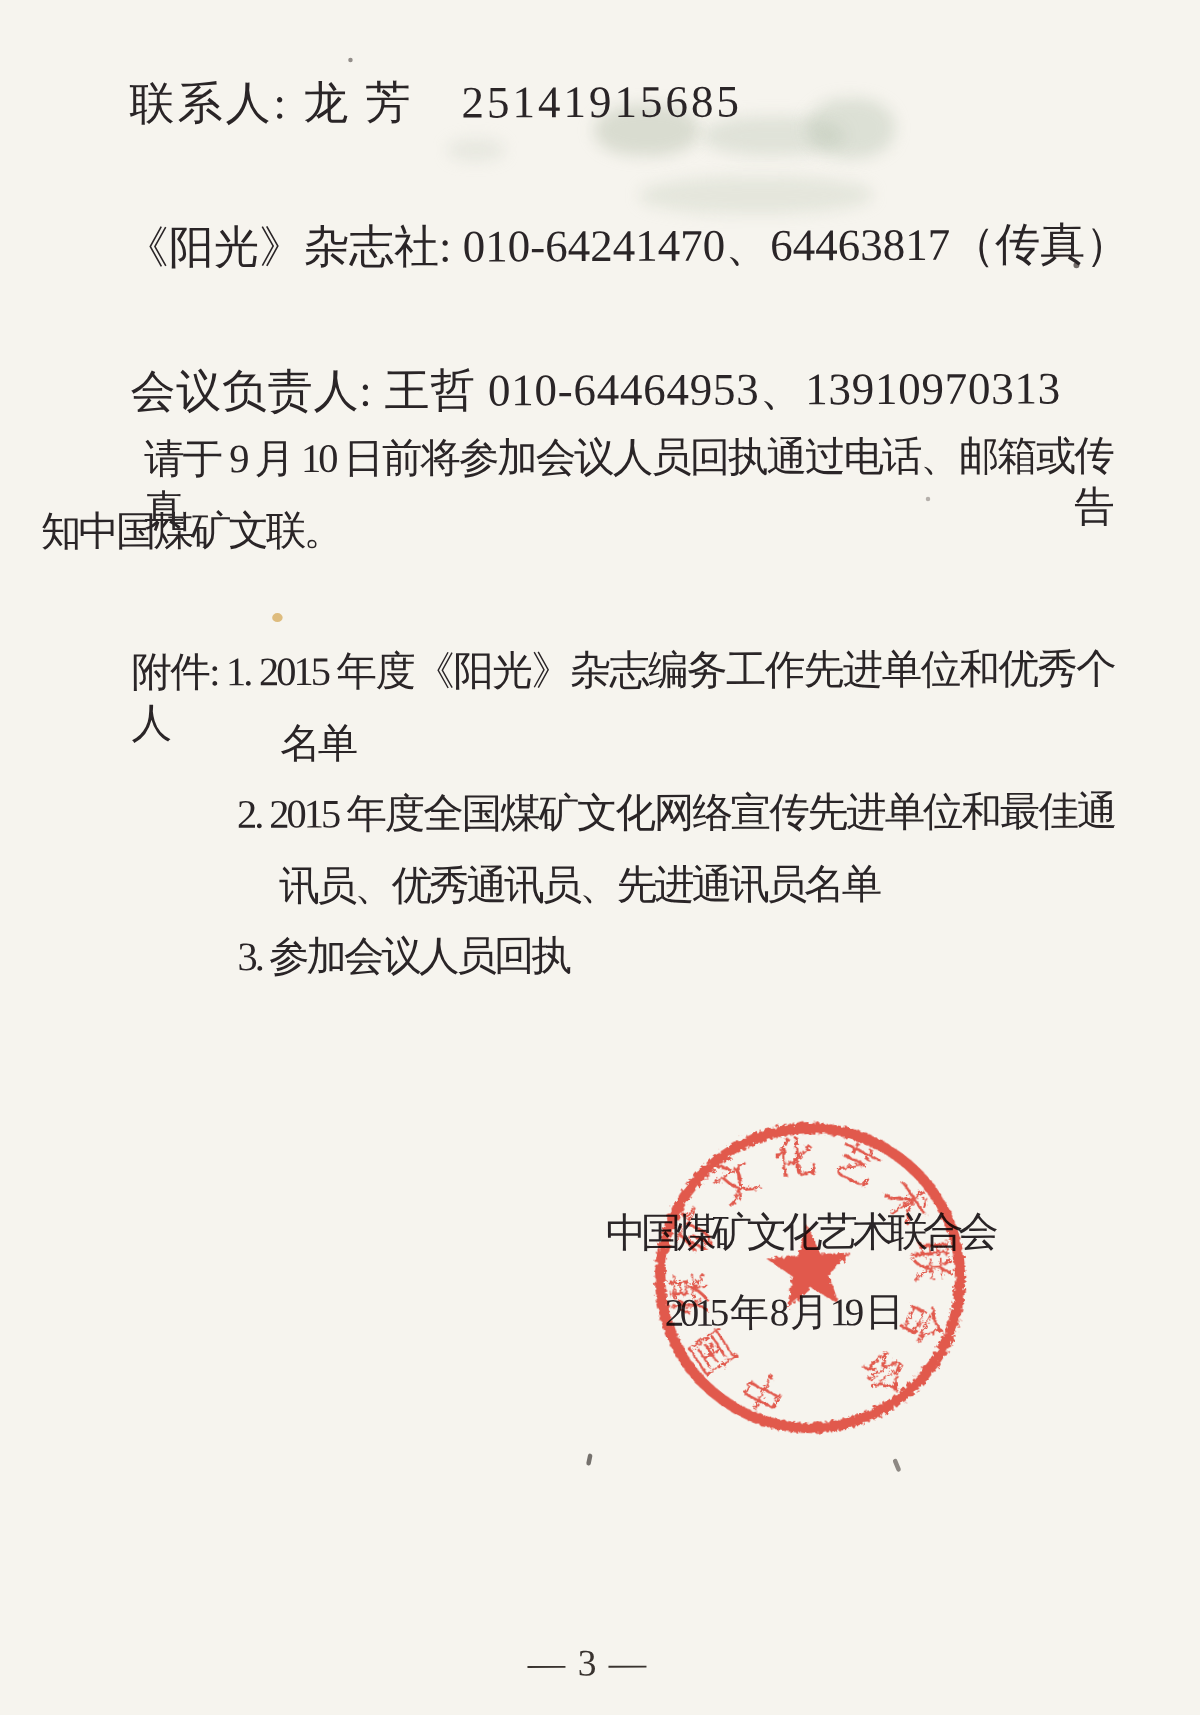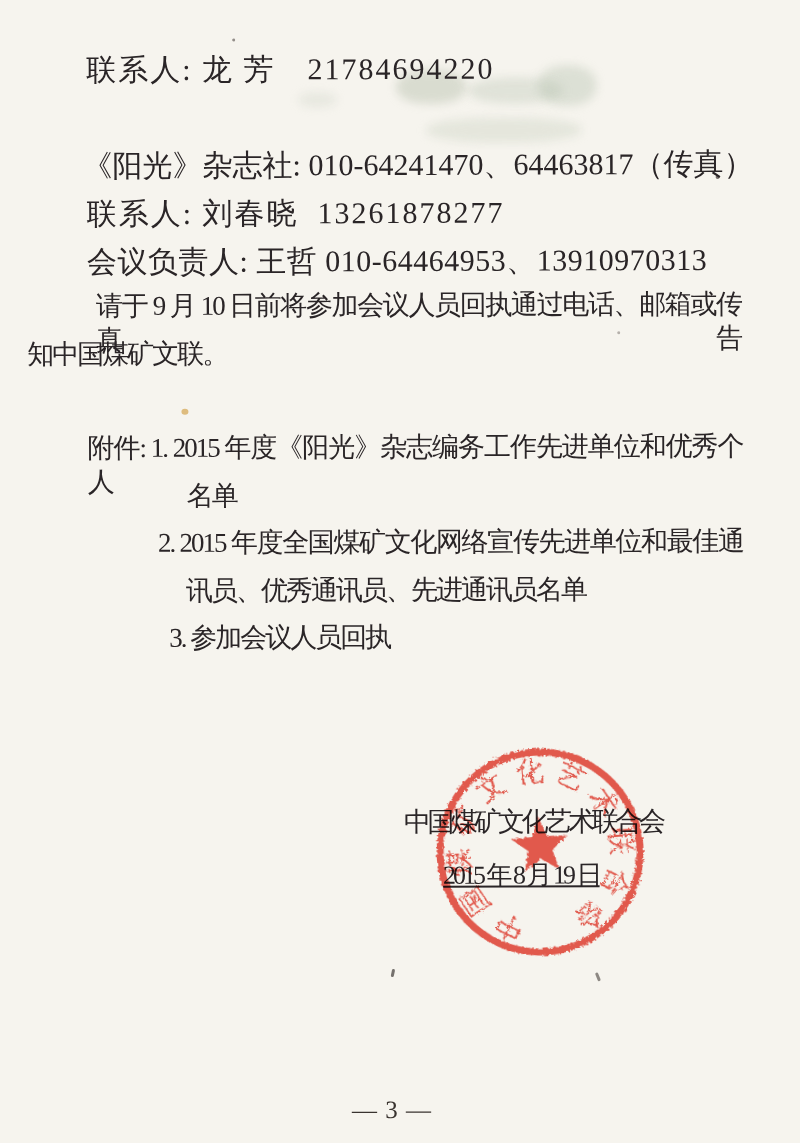--- a/index.html
+++ b/index.html
@@ -8,21 +8,21 @@
     background:#f6f4ee;
     font-family:"Liberation Serif","DejaVu Serif",serif;
     color:#2a2527;
   }
   .page{position:absolute;inset:0;transform:rotate(-0.2deg);}
   .line{position:absolute;line-height:1.25;white-space:pre;}
   .contact{font-size:30px;letter-spacing:2px;}
   .para{font-size:27px;letter-spacing:-2px;}
   .just{white-space:normal;text-align:justify;text-align-last:justify;}
   .sig{font-size:27px;letter-spacing:-3.5px;}
-  .date{font-size:26px;letter-spacing:-3px;text-decoration:underline;}
+  .date{font-size:26px;letter-spacing:-3px;}
   .pagenum{font-size:25px;letter-spacing:1px;color:#39332f;}
   .ghost{position:absolute;filter:blur(5px);border-radius:45%;}
   .speck{position:absolute;border-radius:50%;}
   .seal-svg{
     position:absolute;left:420px;top:740px;width:240px;height:235px;
     mix-blend-mode:multiply;opacity:0.9;transform:rotate(-4deg);
   }
 </style>
 </head>
 <body>
@@ -35,33 +35,32 @@
   <div class="ghost" style="left:428px;top:118px;width:155px;height:25px;background:rgba(192,201,184,0.32);"></div>
   <div class="ghost" style="left:300px;top:92px;width:38px;height:15px;background:rgba(198,205,192,0.3);"></div>
 
   <div class="speck" style="left:182px;top:408px;width:7px;height:6px;background:#d8ae62;opacity:.8;"></div>
   <div class="speck" style="left:234px;top:38px;width:3px;height:3px;background:#7a7470;opacity:.8;"></div>
   <div class="speck" style="left:717px;top:176px;width:4px;height:4px;background:#5d5552;opacity:.85;"></div>
   <div class="speck" style="left:618px;top:332px;width:3px;height:3px;background:#9a938e;opacity:.7;"></div>
   <div class="speck" style="left:390px;top:969px;width:3px;height:8px;background:#55504c;opacity:.8;border-radius:2px;transform:rotate(12deg);"></div>
   <div class="speck" style="left:595px;top:973px;width:3px;height:9px;background:#6a645f;opacity:.75;border-radius:2px;transform:rotate(-22deg);"></div>
 
-  <div class="line contact" style="left:88px;top:50px;">联系人: 龙 芳　21784694220</div>
+  <div class="line contact" style="left:88px;top:50px;">联系人: 龙 芳　25141915685</div>
   <div class="line contact" style="left:84px;top:146px;letter-spacing:0;">《阳光》杂志社: 010-64241470、64463817（传真）</div>
-  <div class="line contact" style="left:88px;top:194px;">联系人: 刘春晓  13261878277</div>
   <div class="line contact" style="left:88px;top:242px;letter-spacing:0.5px;">会议负责人: 王哲 010-64464953、13910970313</div>
 
   <div class="line para just" style="left:97px;top:289px;width:645px;">请于 9 月 10 日前将参加会议人员回执通过电话、邮箱或传真告</div>
   <div class="line para" style="left:28px;top:337px;text-align:center;">知中国煤矿文联。</div>
 
   <div class="line para just" style="left:88px;top:431px;width:655px;">附件: 1. 2015 年度《阳光》杂志编务工作先进单位和优秀个人</div>
   <div class="line para" style="left:187px;top:479px;">名单</div>
   <div class="line para just" style="left:158px;top:526px;width:585px;">2. 2015 年度全国煤矿文化网络宣传先进单位和最佳通</div>
   <div class="line para" style="left:186px;top:574px;">讯员、优秀通讯员、先进通讯员名单</div>
-  <div class="line para" style="left:158px;top:621px;margin-left:11px;">3. 参加会议人员回执</div>
+  <div class="line para" style="left:158px;top:621px;">3. 参加会议人员回执</div>
 
   <div class="line sig" style="left:403px;top:806px;">中国煤矿文化艺术联合会</div>
   <div class="line date" style="left:442px;top:860px;">2015 年 8 月 19 日</div>
 
   <svg class="seal-svg" viewBox="0 0 240 235" xmlns="http://www.w3.org/2000/svg">
     <defs>
       <filter id="stamp" x="-15%" y="-15%" width="130%" height="130%">
         <feTurbulence type="fractalNoise" baseFrequency="0.38" numOctaves="3" seed="7" result="n"></feTurbulence>
         <feDisplacementMap in="SourceGraphic" in2="n" scale="4.5"></feDisplacementMap>
       </filter>

